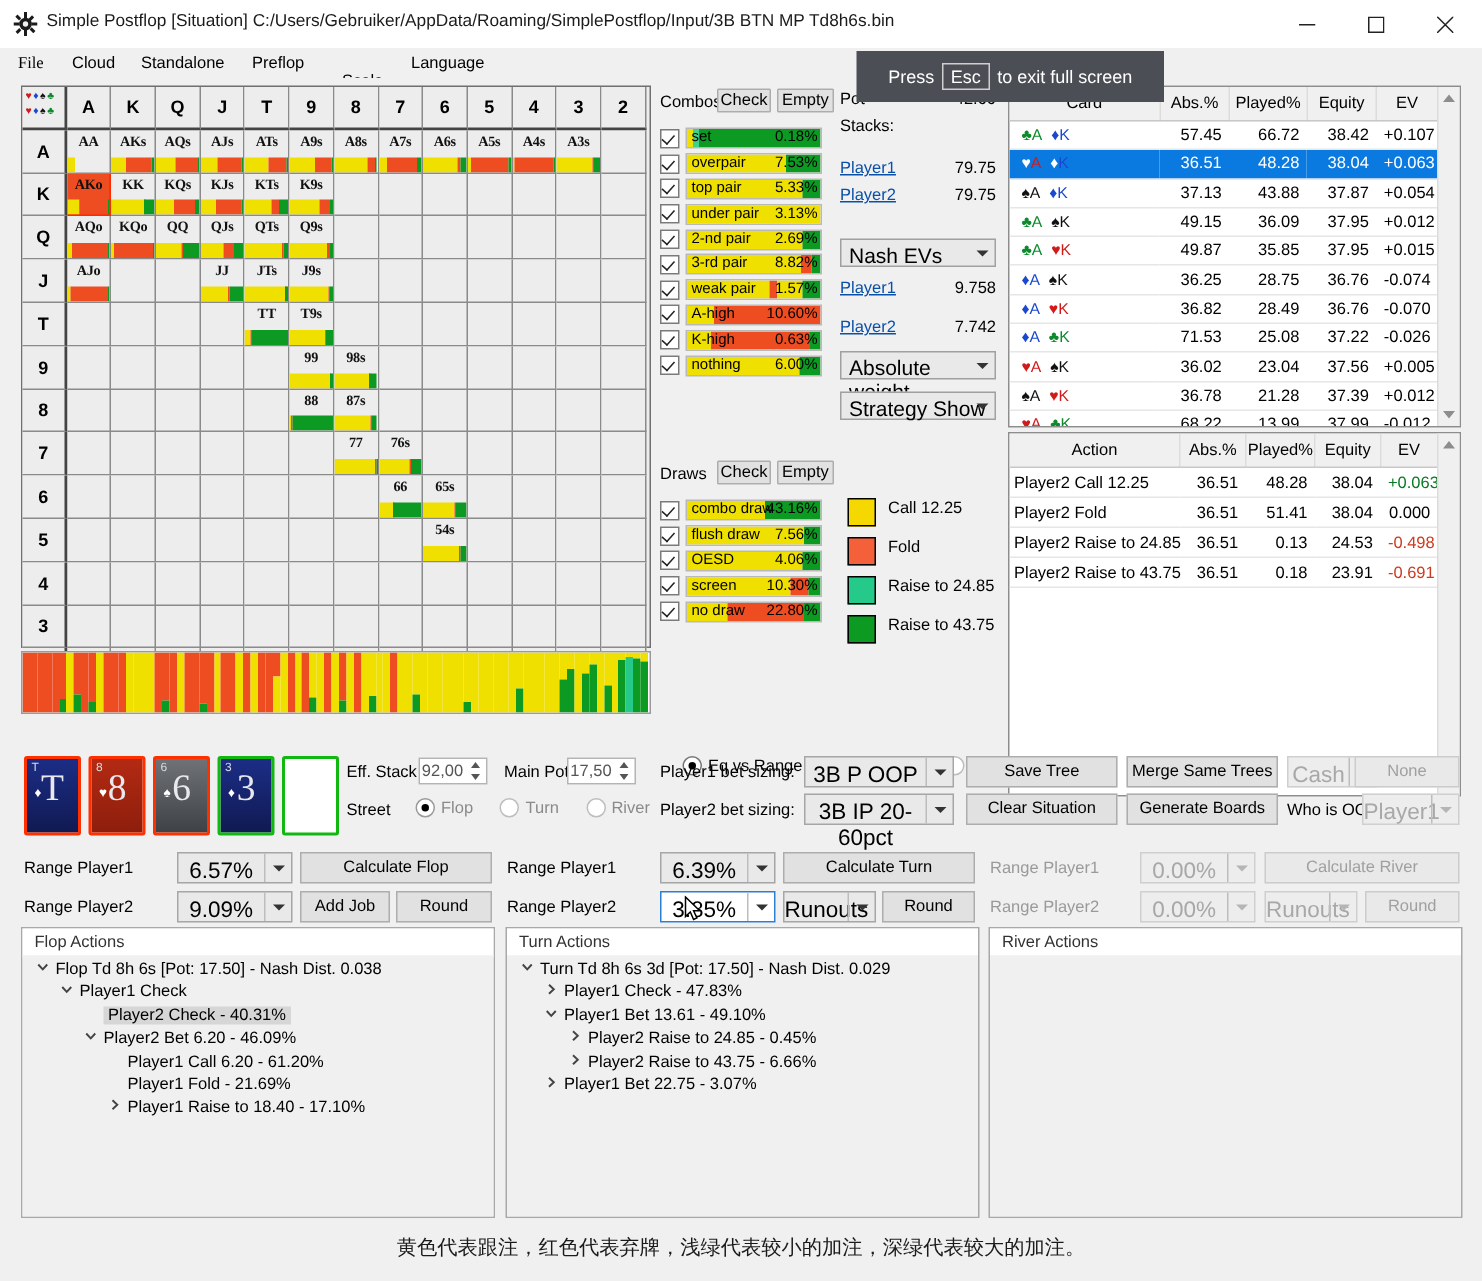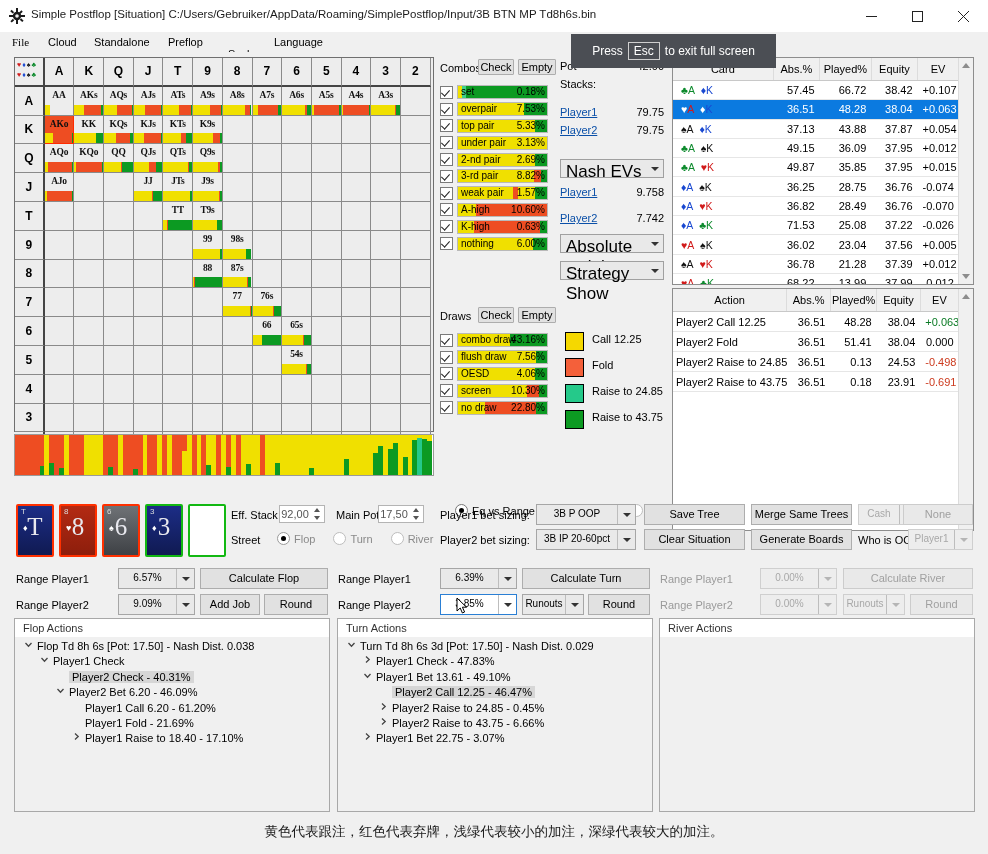--- a/index.html
+++ b/index.html
@@ -54,21 +54,21 @@
   .cbar .nm{position:absolute;left:3px;top:0;line-height:12px;font-size:10px;z-index:3;}
   .cbar .pc{position:absolute;right:2px;top:0;line-height:12px;font-size:10px;z-index:3;}
   .draws-h{position:absolute;left:440px;top:258px;font-size:11px;}
 
   
   .potcol{position:absolute;left:560px;top:8px;width:104px;}
   .potline{position:relative;height:18px;font-size:11px;}
   .potline b{position:absolute;left:0;font-weight:normal;}
   .potline span.v{position:absolute;right:0;}
   .lnk{color:#0b50a8;text-decoration:underline;}
-  .combo{position:absolute;border:1px solid #a0a0a0;background:#e9e9e9;height:19px;font-size:17px;box-sizing:border-box;}
+  .combo{position:absolute;border:1px solid #a0a0a0;background:#e9e9e9;height:19px;font-size:14px;box-sizing:border-box;}
   .combo .txt{position:absolute;left:5px;top:2px;}
   .combo .arr{position:absolute;right:4px;top:7px;width:0;height:0;border-left:4px solid transparent;border-right:4px solid transparent;border-top:4px solid #333;}
 
   
   .legend{position:absolute;left:560px;top:278px;width:110px;}
   .lg-row{position:relative;height:26px;}
   .lg-sw{position:absolute;left:5px;top:2px;width:17px;height:17px;border:1px solid #000;}
   .lg-tx{position:absolute;left:32px;top:3px;font-size:11px;}
 
   
@@ -117,21 +117,21 @@
   .spin .v{position:absolute;left:0;right:14px;top:2px;text-align:center;font-size:11px;color:#555;}
   .spin .ar{position:absolute;right:1px;width:11px;height:8px;}
   .spin .ar.u{top:0;} .spin .ar.d{bottom:0;}
   .spin .ar i{position:absolute;left:2px;top:2px;width:0;height:0;border-left:3.5px solid transparent;border-right:3.5px solid transparent;}
   .spin .ar.u i{border-bottom:4px solid #555;}
   .spin .ar.d i{border-top:4px solid #555;}
 
   .btn2{position:absolute;border:1px solid #adadad;background:#e1e1e1;box-sizing:border-box;height:21px;line-height:19px;text-align:center;font-size:11px;color:#000;cursor:default;}
   .btn2.dis{color:#a0a0a0;background:#e9e9e9;border-color:#ccc;}
   .drop{position:absolute;border:1px solid #a6a6a6;background:#e9e9e9;box-sizing:border-box;height:21px;}
-  .drop .t{position:absolute;left:0;right:18px;top:3px;text-align:center;font-size:10px;}
+  .drop .t{position:absolute;left:0;right:18px;top:3px;text-align:center;font-size:15px;}
   .drop .btnarea{position:absolute;right:0;top:0;bottom:0;width:17px;border-left:1px solid #bdbdbd;}
   .drop .btnarea i{position:absolute;left:5px;top:8px;width:0;height:0;border-left:4px solid transparent;border-right:4px solid transparent;border-top:4px solid #333;}
   .drop.dis{background:#ededed;border-color:#cfcfcf;color:#a8a8a8;}
   .drop.dis .btnarea i{border-top-color:#b5b5b5;}
   .drop.focus{border:1px solid #2a7fd4;background:#fff;}
 
   
   .tree{position:absolute;border:1px solid #a8a8a8;background:#f0f0f0;box-sizing:border-box;}
   .tree .th{position:absolute;left:0;right:0;top:0;height:18px;background:#fff;border-bottom:1px solid #eee;}
   .tree .th span{position:absolute;left:8px;top:3px;font-size:11px;color:#333;}
@@ -1577,23 +1577,20 @@
                 <path d="M3 1.5 L6.2 4.5 L3 7.5" fill="none" stroke="#444" stroke-width="1.3"></path>
               </svg></span>
             <span class="tt" style="left: 38px;">Player1 Check - 47.83%</span>
           </div>
           <div class="tnode">
             <span class="tw" style="left: 22px;"><svg width="9" height="9" viewBox="0 0 9 9">
                 <path d="M1.5 3 L4.5 6.2 L7.5 3" fill="none" stroke="#444" stroke-width="1.3"></path>
               </svg></span>
             <span class="tt" style="left: 38px;">Player1 Bet 13.61 - 49.10%</span>
           </div>
-          <div class="tnode hl">
-            <span class="tt" style="left: 54px;">Player2 Call 12.25 - 46.47%</span>
-          </div>
           <div class="tnode">
             <span class="tw" style="left: 38px;"><svg width="9" height="9" viewBox="0 0 9 9">
                 <path d="M3 1.5 L6.2 4.5 L3 7.5" fill="none" stroke="#444" stroke-width="1.3"></path>
               </svg></span>
             <span class="tt" style="left: 54px;">Player2 Raise to 24.85 - 0.45%</span>
           </div>
           <div class="tnode">
             <span class="tw" style="left: 38px;"><svg width="9" height="9" viewBox="0 0 9 9">
                 <path d="M3 1.5 L6.2 4.5 L3 7.5" fill="none" stroke="#444" stroke-width="1.3"></path>
               </svg></span>

